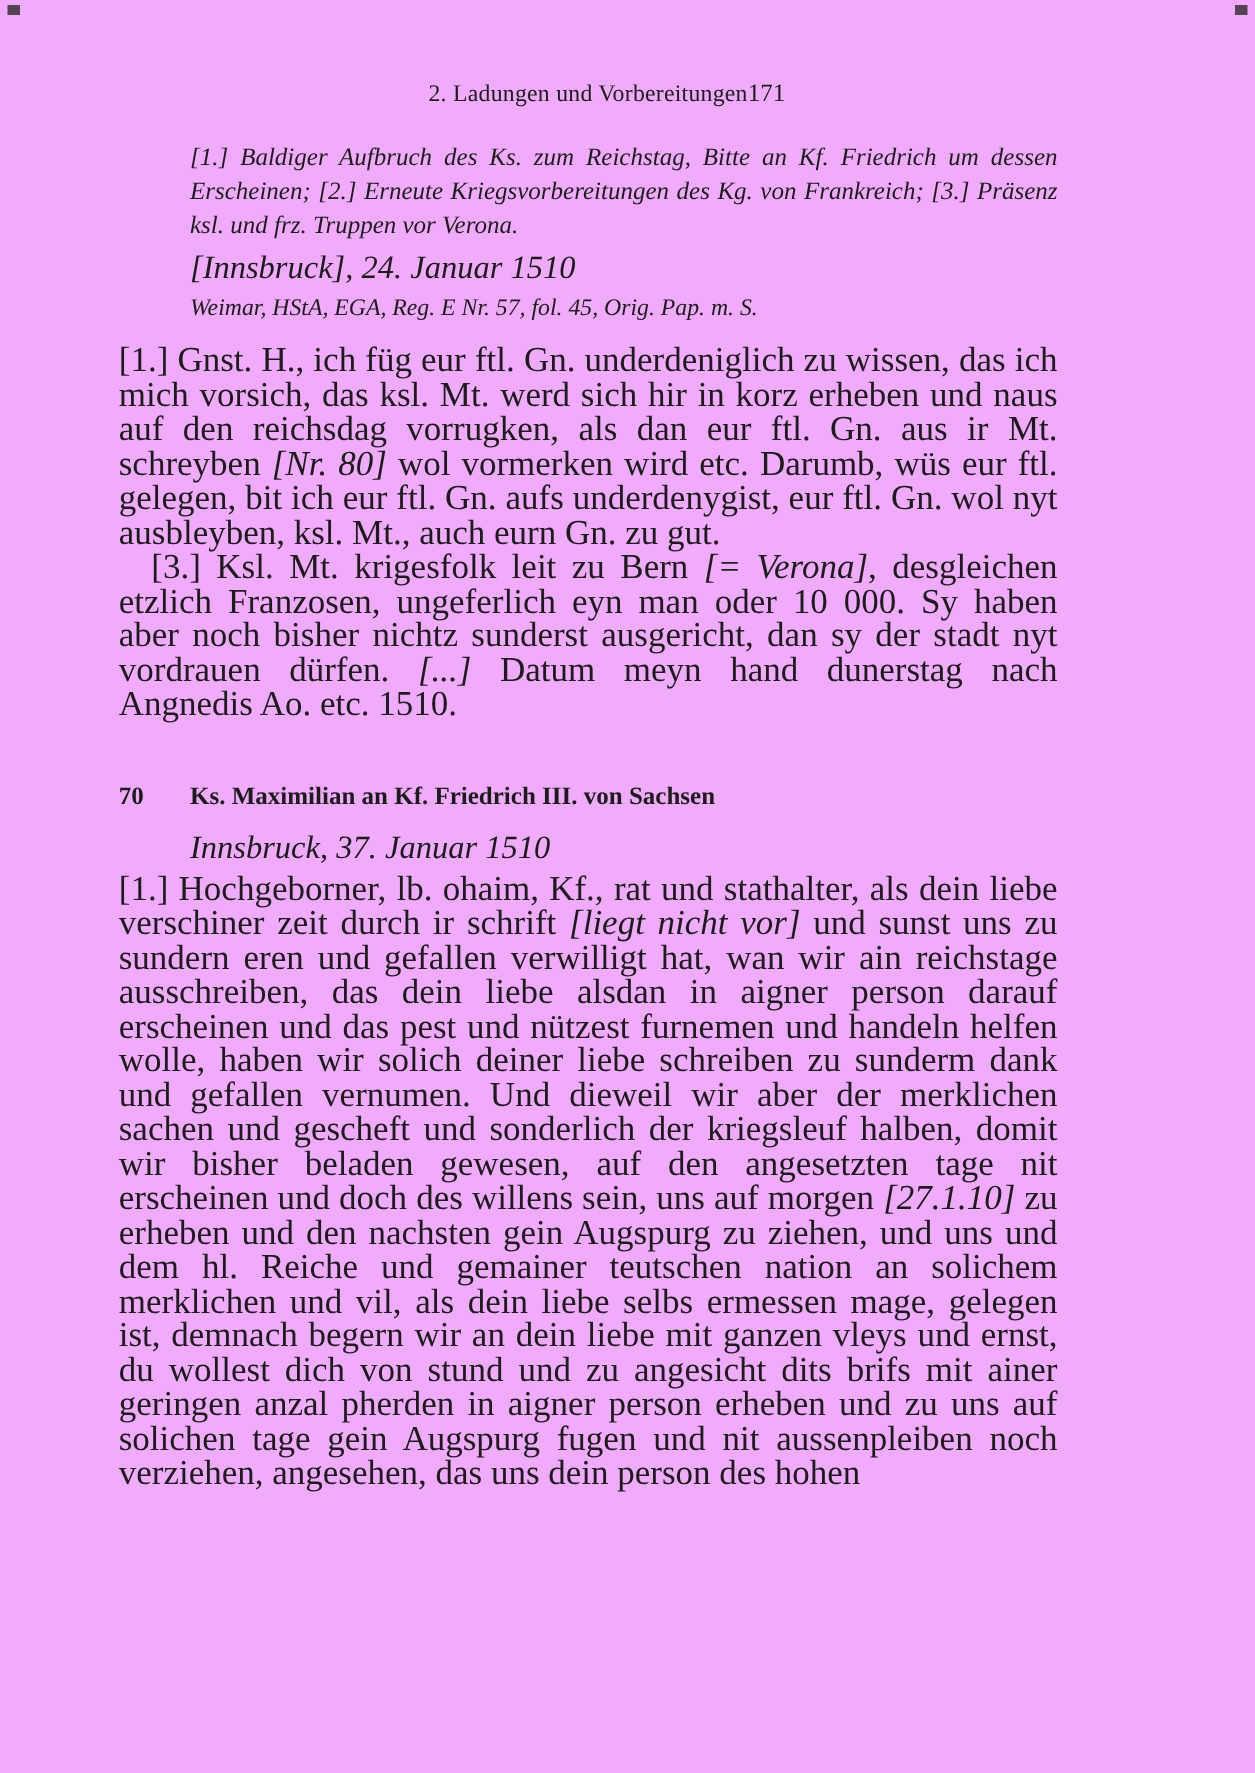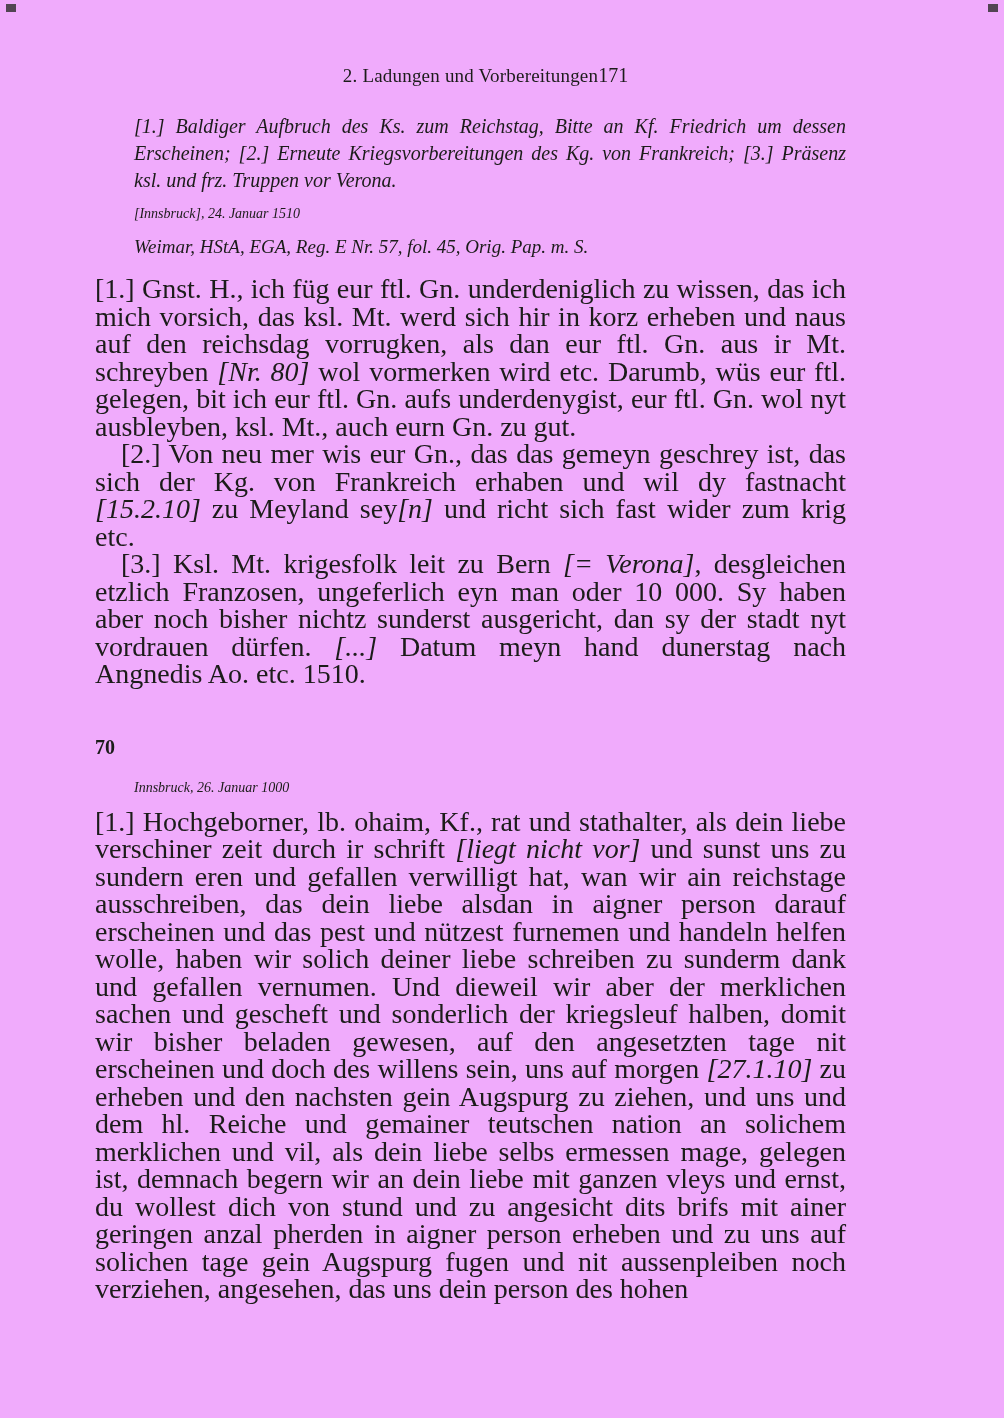--- a/index.html
+++ b/index.html
@@ -42,32 +42,32 @@
     display: flex;
     align-items: baseline;
     font-weight: 700;
     font-size: 20px;
     line-height: 27px;
     margin: 0 0 14px 0;
   }
   .entry-number { flex: 0 0 57px; }
   .entry-title  { margin: 0; font-size: 20px; font-weight: 700; display: inline; }
 
-  .entry-meta { margin-left: 39px; }
+  .entry-meta { margin-left: 57px; }
   .entry-meta p { margin: 0; }
   .summary {
     font-style: italic;
     font-size: 20px;
     line-height: 27px;
     text-align: justify;
     margin-bottom: 7px !important;
   }
   .dateline {
     font-style: italic;
-    font-size: 14px;
+    font-size: 26px;
     line-height: 26px;
     margin-bottom: 7px !important;
   }
   .source {
     font-size: 19px;
     line-height: 26px;
     margin-bottom: 15px !important;
   }
   .source .italic, .italic { font-style: italic; }
   .source .roman { font-style: normal; }
@@ -94,29 +94,29 @@
   </header>
 
   <section class="entry">
     <div class="entry-meta">
       <p class="summary">[1.] Baldiger Aufbruch des Ks. zum Reichstag, Bitte an Kf. Friedrich um dessen Erscheinen; [2.] Erneute Kriegsvorbereitungen des Kg. von Frankreich; [3.] Präsenz ksl. und frz. Truppen vor Verona.</p>
       <p class="dateline">[Innsbruck], 24. Januar 1510</p>
       <p class="source"><span class="italic">Weimar, HStA, EGA, Reg. E Nr. 57, fol. 45, Orig. Pap. m. S.</span></p>
     </div>
     <div class="entry-body">
       <p><span class="roman">[1.] Gnst. H., ich füg eur ftl. Gn. underdeniglich zu wissen, das ich mich vorsich, das ksl. Mt. werd sich hir in korz erheben und naus auf den reichsdag vorrugken, als dan eur ftl. Gn. aus ir Mt. schreyben </span><span class="italic">[Nr. 80]</span><span class="roman"> wol vormerken wird etc. Darumb, wüs eur ftl. gelegen, bit ich eur ftl. Gn. aufs underdenygist, eur ftl. Gn. wol nyt ausbleyben, ksl. Mt., auch eurn Gn. zu gut.</span></p>
-      <p class="indent"><span class="roman">[2.] Von neu mer wis eur Gn., das das gemeyn geschrey ist, das sich der Kg. von Frankreich erhaben und wil dy fastnacht </span><span class="italic">[15.2.10]</span><span class="roman"> zu Meyland sey</span><span class="italic">[n]</span><span class="roman"> und richt sich fast wider zum krig etc.</span></p>
       <p class="indent"><span class="roman">[3.] Ksl. Mt. krigesfolk leit zu Bern </span><span class="italic">[= Verona]</span><span class="roman">, desgleichen etzlich Franzosen, ungeferlich eyn man oder 10 000. Sy haben aber noch bisher nichtz sunderst ausgericht, dan sy der stadt nyt vordrauen dürfen. </span><span class="italic">[...]</span><span class="roman"> Datum meyn hand dunerstag nach Angnedis Ao. etc. 1510.</span></p>
     </div>
   </section>
 
   <section class="entry">
     <div class="entry-heading">
       <span class="entry-number">70</span>
+      <h2 class="entry-title">Ks. Maximilian an Kf. Friedrich III. von Sachsen</h2>
     </div>
     <div class="entry-meta">
-      <p class="dateline">Innsbruck, 26. Januar 1000</p>
+      <p class="dateline">Innsbruck, 37. Januar 1510</p>
     </div>
     <div class="entry-body">
       <p><span class="roman">[1.] Hochgeborner, lb. ohaim, Kf., rat und stathalter, als dein liebe verschiner zeit durch ir schrift </span><span class="italic">[liegt nicht vor]</span><span class="roman"> und sunst uns zu sundern eren und gefallen verwilligt hat, wan wir ain reichstage ausschreiben, das dein liebe alsdan in aigner person darauf erscheinen und das pest und nützest furnemen und handeln helfen wolle, haben wir solich deiner liebe schreiben zu sunderm dank und gefallen vernumen. Und dieweil wir aber der merklichen sachen und gescheft und sonderlich der kriegsleuf halben, domit wir bisher beladen gewesen, auf den angesetzten tage nit erscheinen und doch des willens sein, uns auf morgen </span><span class="italic">[27.1.10]</span><span class="roman"> zu erheben und den nachsten gein Augspurg zu ziehen, und uns und dem hl. Reiche und gemainer teutschen nation an solichem merklichen und vil, als dein liebe selbs ermessen mage, gelegen ist, demnach begern wir an dein liebe mit ganzen vleys und ernst, du wollest dich von stund und zu angesicht dits brifs mit ainer geringen anzal pherden in aigner person erheben und zu uns auf solichen tage gein Augspurg fugen und nit aussenpleiben noch verziehen, angesehen, das uns dein person des hohen</span></p>
     </div>
   </section>
 </div>
 
 </body></html>

